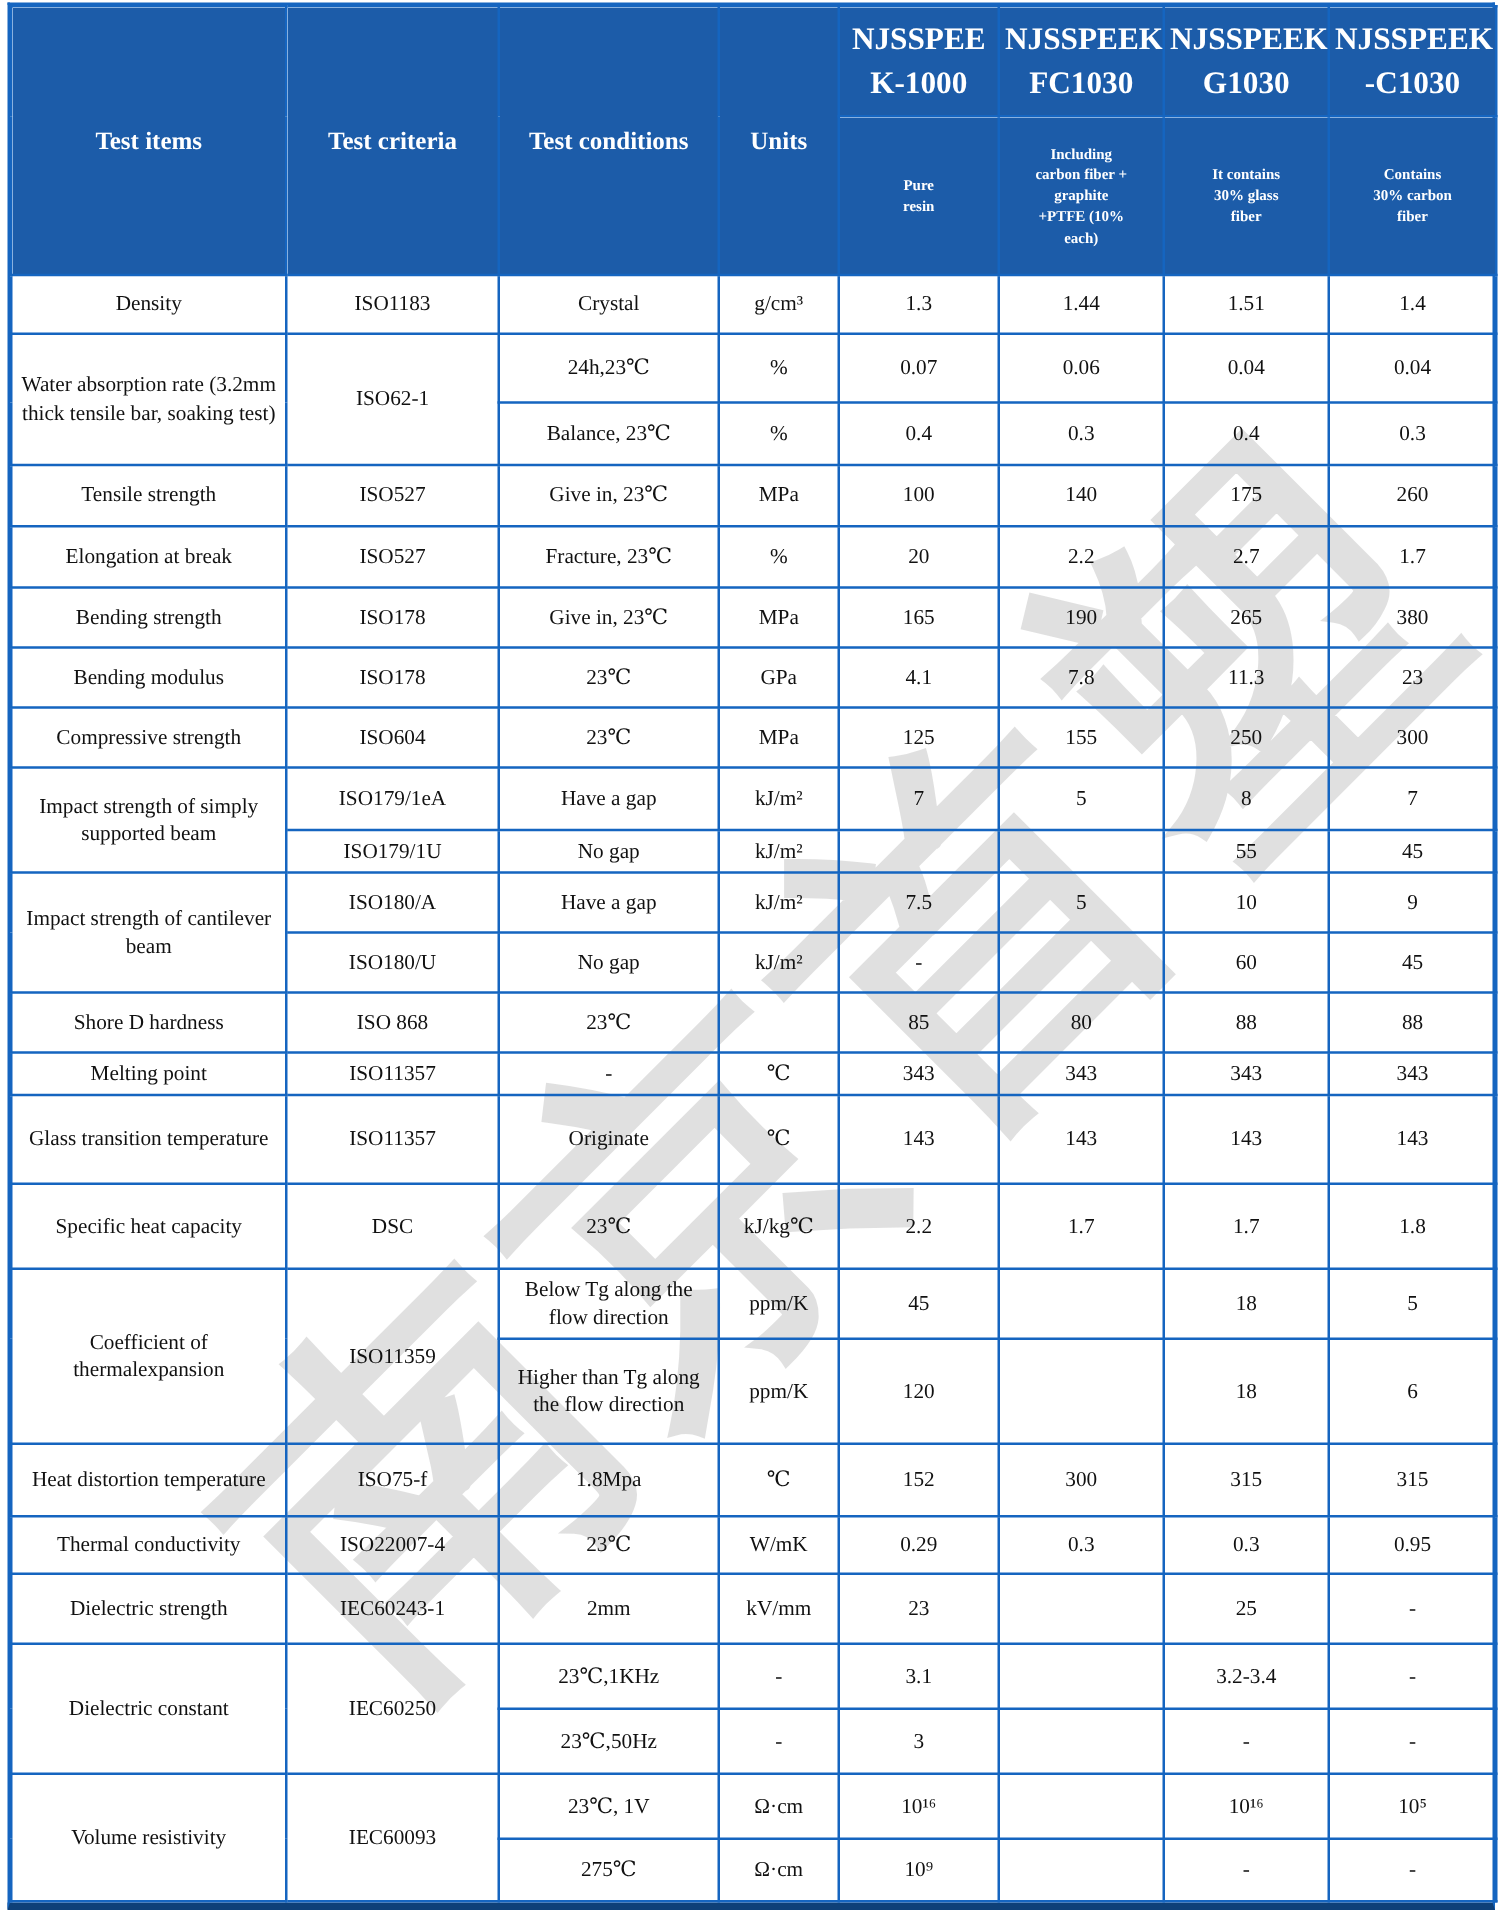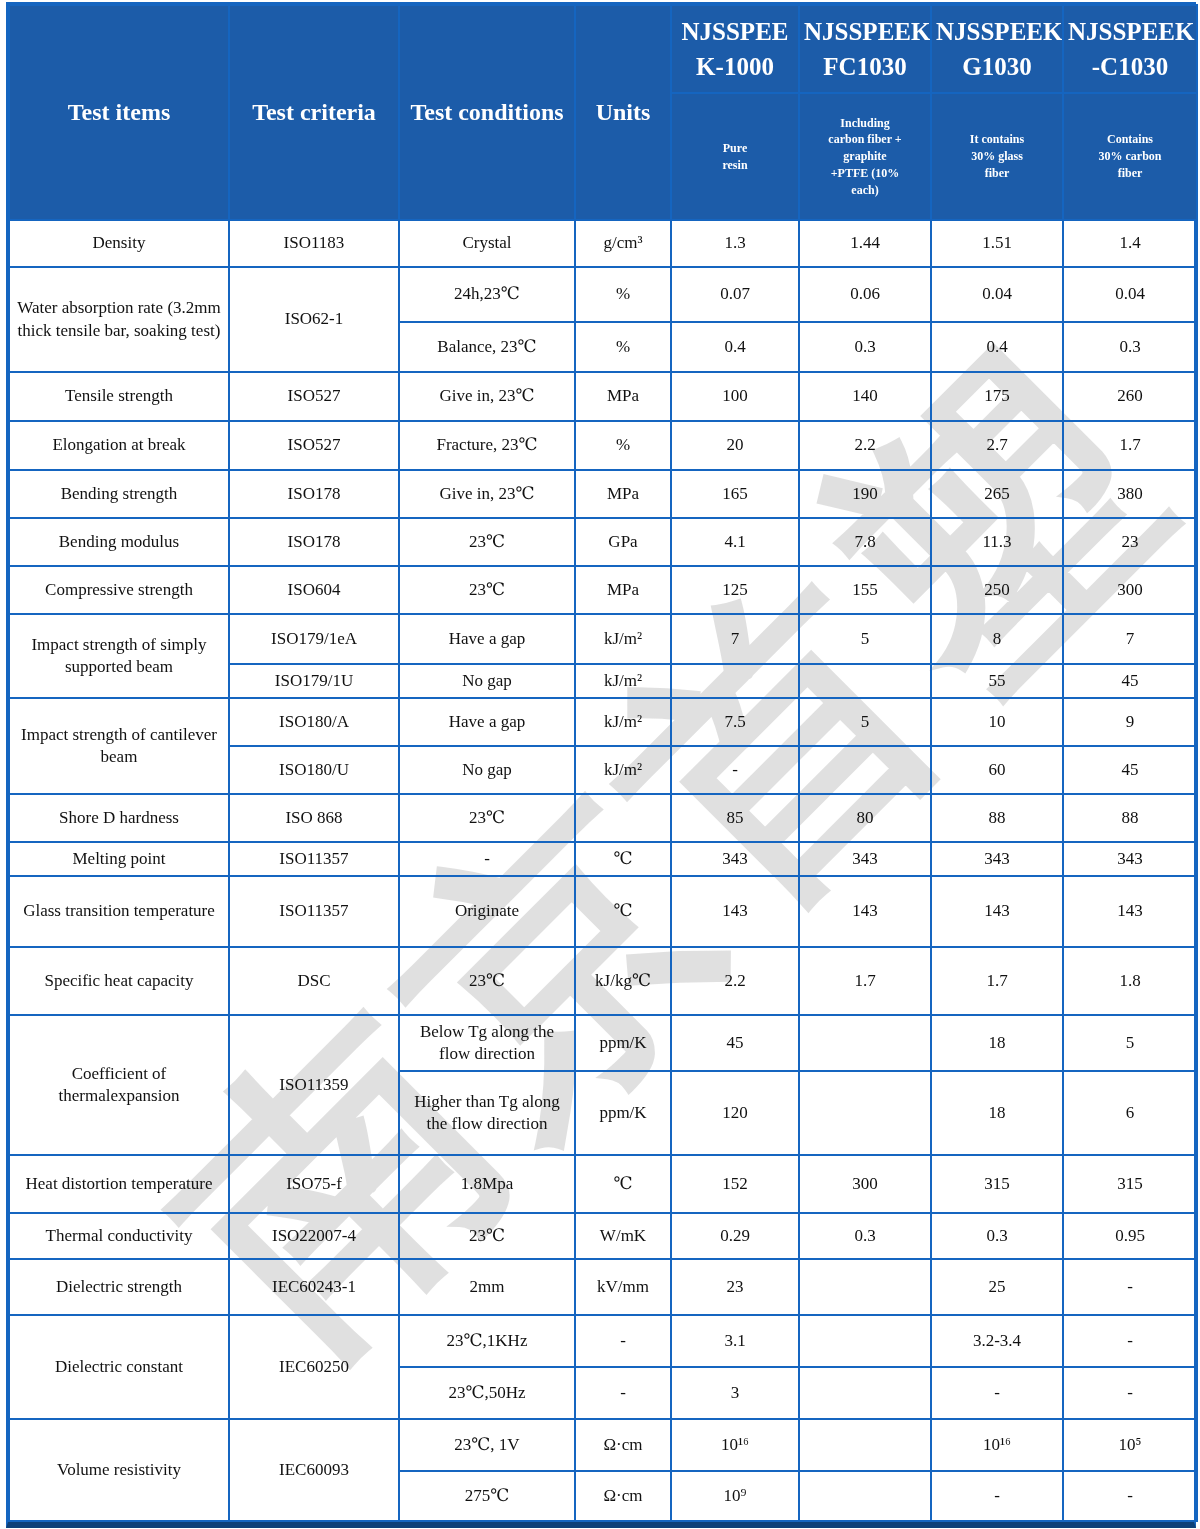--- a/index.html
+++ b/index.html
@@ -44,21 +44,21 @@
     border: 2px solid var(--grid_border, #1565c0);
     text-align: center;
     vertical-align: middle;
     padding: 2px 4px;
     overflow: hidden;
   }
   thead th {
     background: var(--header_bg, #1c5ca9);
     color: var(--header_text, #ffffff);
     font-weight: bold;
-    font-size: 24px;
+    font-size: 20px;
     line-height: 1.3;
   }
   .th-name { font-size: 25px; white-space: pre-line; line-height: 1.4; }
   .th-desc { font-size: 12px; white-space: pre-line; line-height: 1.4; }
   tbody td {
     font-size: 17px;
     color: var(--body_text, #111111);
     line-height: 1.3;
     background: transparent;
   }

